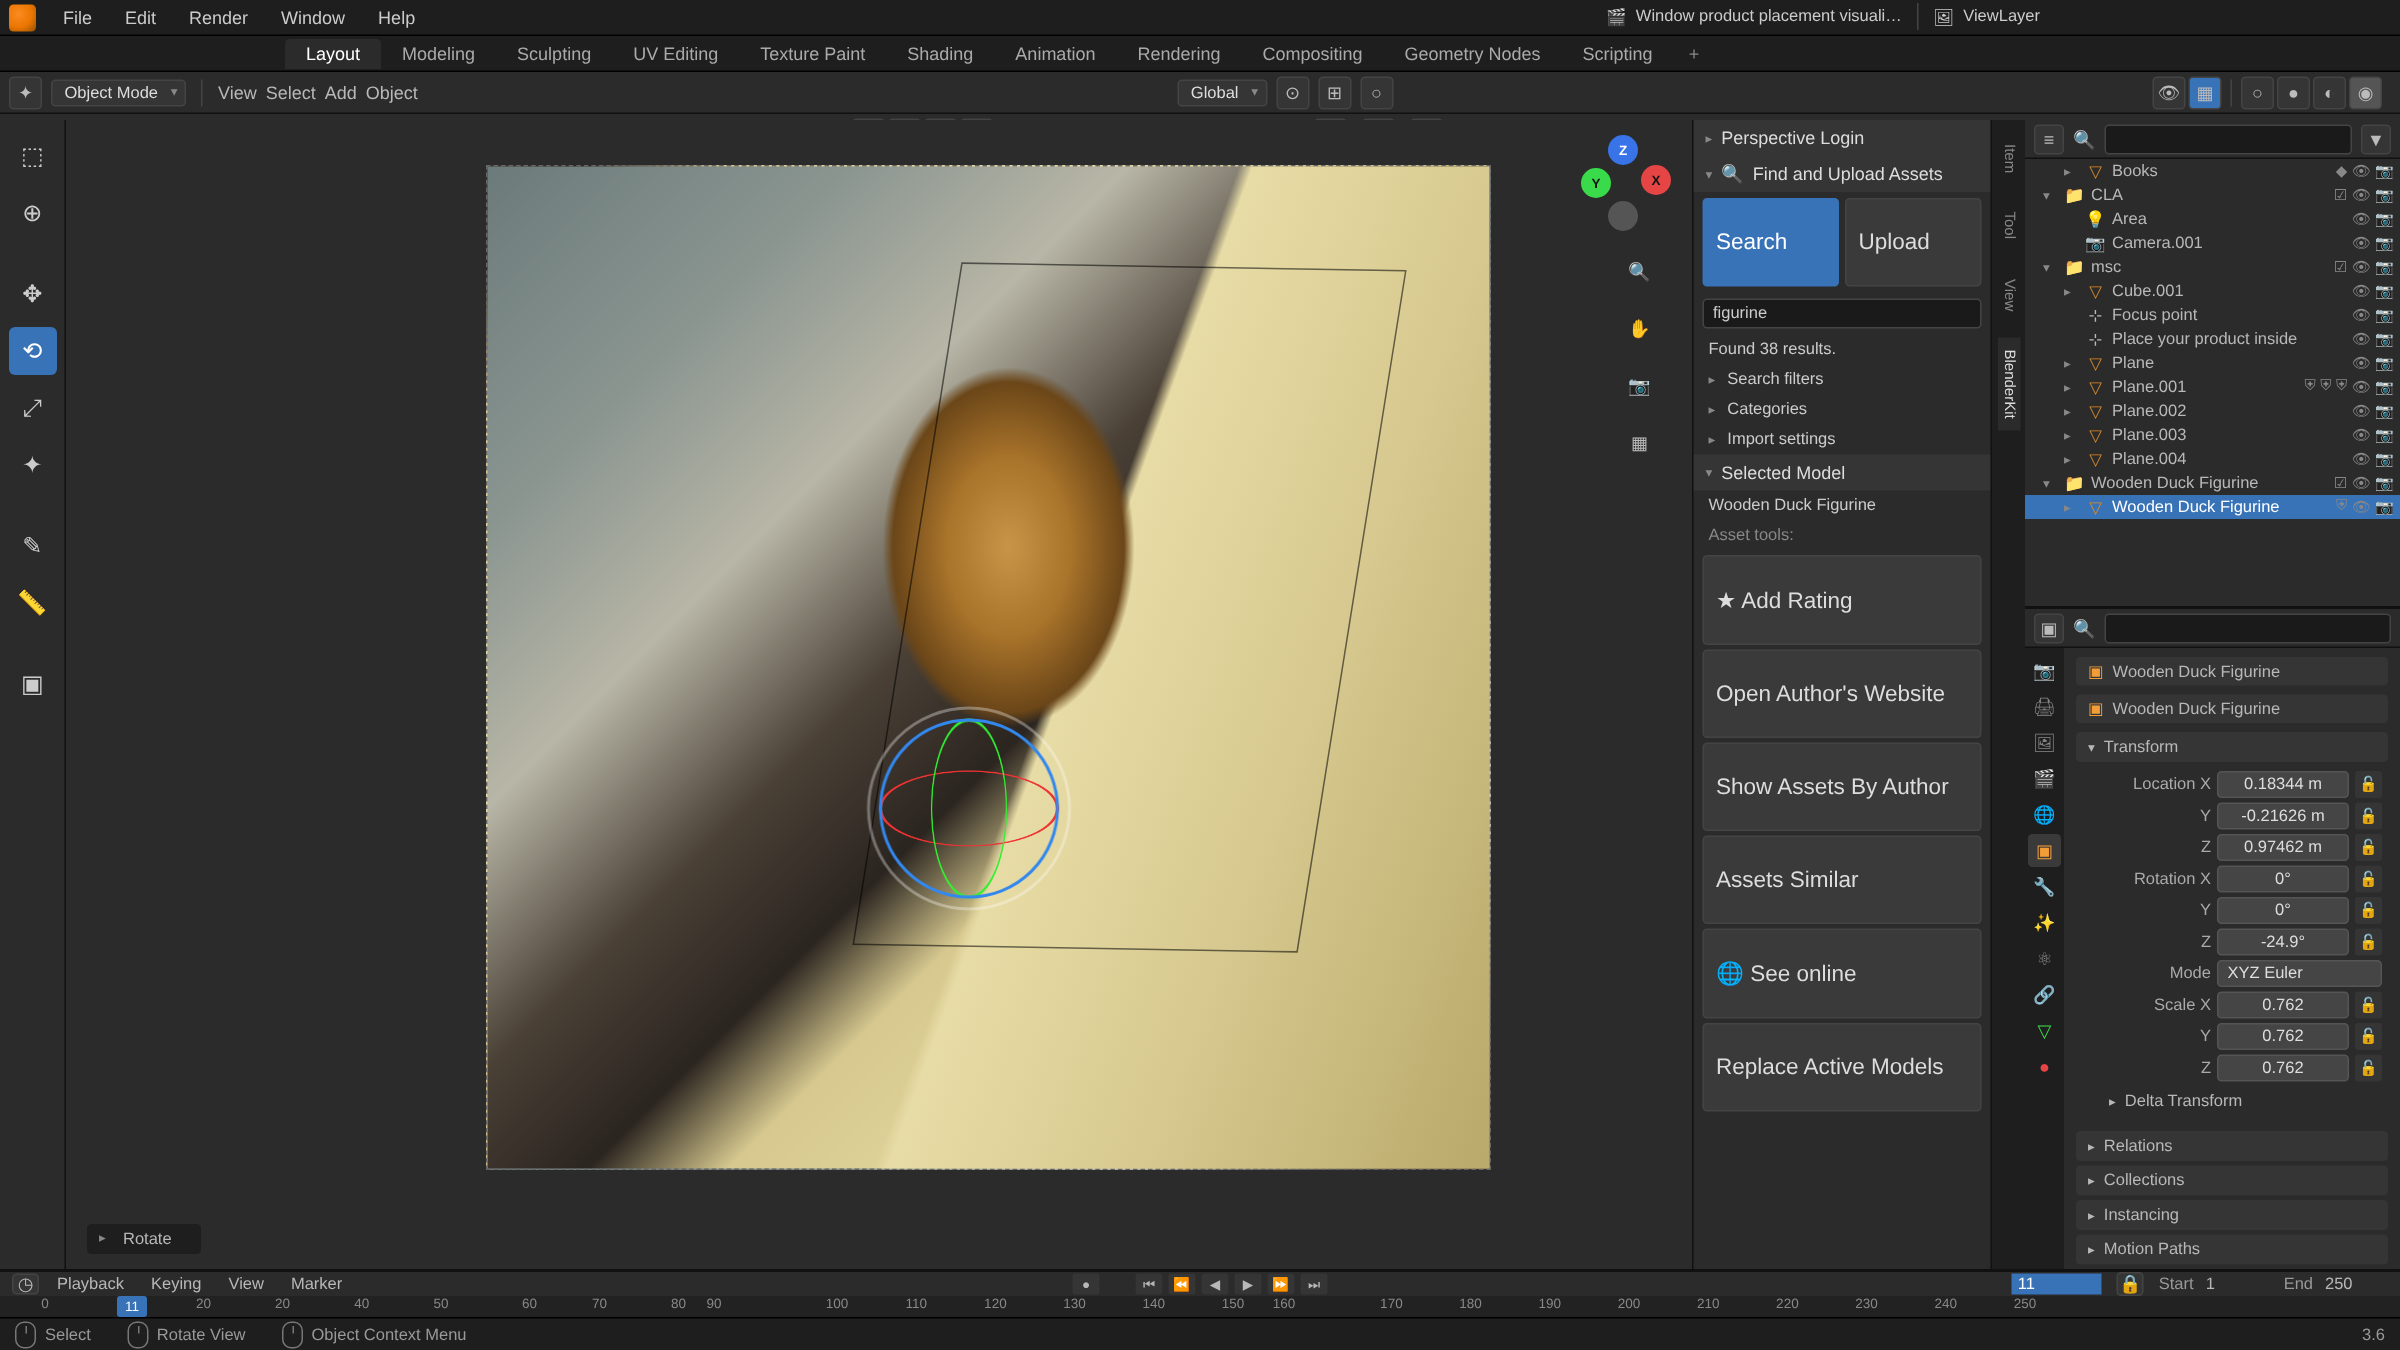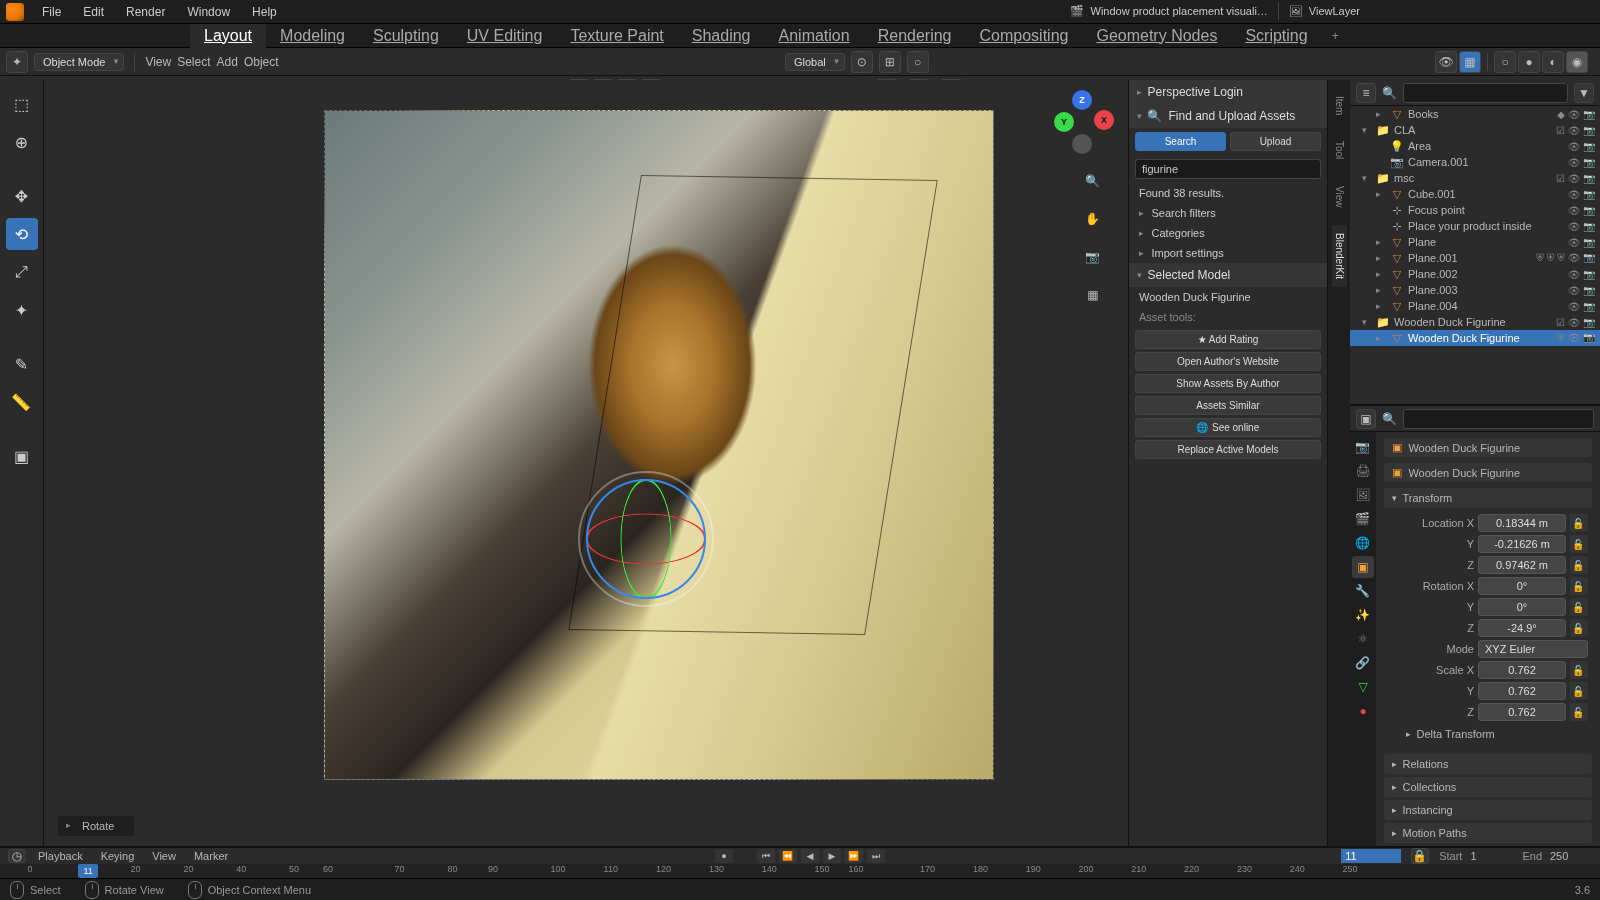--- a/index.html
+++ b/index.html
@@ -4,21 +4,21 @@
 <style>
 * { margin:0; padding:0; box-sizing:border-box; font-family:-apple-system,"Segoe UI",sans-serif; user-select:none; }
 body { width:1600px; height:900px; background:#1a1a1a; color:#b8b8b8; font-size:12px; overflow:hidden; position:relative; }
 .row { display:flex; align-items:center; }
 
 
 #topmenu { height:24px; background:#1e1e1e; border-bottom:1px solid #000; padding:0 6px; gap:2px; }
 #topmenu .mi { padding:2px 10px; font-size:12px; color:#ccc; cursor:pointer; }
 #topmenu .logo { width:18px;height:18px;background:radial-gradient(circle at 35% 35%,#fb8b23,#ea7600 55%,#925000);border-radius:3px;margin-right:6px; }
 .tabstrip { height:24px; background:#1e1e1e; border-bottom:1px solid #000; padding-left:190px; gap:0; }
-.tabstrip .tab { padding:3px 14px; color:#aaa; font-size:16px; cursor:pointer; border-radius:3px 3px 0 0;text-decoration:underline;}
+.tabstrip .tab { padding:3px 14px; color:#aaa; font-size:12px; cursor:pointer; border-radius:3px 3px 0 0;}
 .tabstrip .tab.active { background:#2b2b2b; color:#fff; }
 .tabstrip .plus { padding:3px 10px; color:#888; }
 
 
 #hdr { height:28px; background:#2b2b2b; border-bottom:1px solid #111; padding:0 6px; gap:6px; }
 .drop { background:#353535; border:1px solid #444; border-radius:3px; padding:2px 18px 2px 8px; font-size:11px; position:relative; color:#ddd;}
 .drop::after { content:"▾"; position:absolute; right:5px; top:2px; font-size:9px; color:#888; }
 .iconbtn { width:22px;height:22px;background:#353535;border:1px solid #444;border-radius:3px;display:flex;align-items:center;justify-content:center;font-size:12px;color:#bbb;cursor:pointer;}
 .sep { width:1px;height:18px;background:#444;margin:0 4px; }
 
@@ -51,21 +51,21 @@
 
 #rightcol { width:472px; display:flex; }
 .vtabs { width:22px; background:#1e1e1e; display:flex; flex-direction:column; align-items:center; padding-top:8px; gap:10px;}
 .vtab { writing-mode:vertical-rl; font-size:10px; color:#888; padding:8px 2px; cursor:pointer;}
 .vtab.active { background:#2b2b2b; color:#ddd; }
 
 
 #bkpanel { width:200px; background:#2b2b2b; border-left:1px solid #111; border-right:1px solid #111; padding:0; overflow-y:auto;}
 .phdr { background:#353535; padding:5px 8px; font-size:12px; color:#ddd; display:flex;align-items:center;gap:6px;}
 .phdr .arrow{font-size:9px;color:#888;}
-.pbutton{display:block;width:calc(100% - 12px);margin:3px 6px;background:#3a3a3a;border:1px solid #444;border-radius:3px;padding:3px 8px;font-size:10px;color:#ddd;text-align:center;cursor:pointer;}
+.pbutton{display:block;width:calc(100% - 12px);margin:3px 6px;background:#3a3a3a;border:1px solid #444;border-radius:3px;padding:20px 8px;font-size:15px;color:#ddd;cursor:pointer;}
 .pbutton.blue{background:#3873b8;border-color:#3873b8;color:#fff;}
 .prow{padding:4px 10px;font-size:11px;color:#ccc;display:flex;align-items:center;gap:6px;}
 .prow .arrow{font-size:9px;color:#888;margin-right:2px;}
 .listitem{padding:3px 10px 3px 24px;font-size:11px;color:#ccc;cursor:pointer;}
 .listitem.active{background:#3873b8;color:#fff;}
 .srch{width:calc(100% - 12px);margin:4px 6px;background:#1a1a1a;border:1px solid #444;border-radius:3px;padding:3px 6px;color:#ccc;font-size:11px;}
 
 
 #opcol { width:250px; background:#2b2b2b; display:flex; flex-direction:column;}
 #outliner{height:300px;border-bottom:2px solid #111;overflow-y:auto;font-size:11px;}
@@ -585,24 +585,24 @@
       <div class="pval" style="width:46px;padding:1px 4px">250</div>
     </div>
   </div>
   <div id="ticks">
       <div class="tick" style="left: 30px;">0</div>
       <div class="tick" style="left: 82.8px;">10</div>
       <div class="tick" style="left: 135.6px;">20</div>
       <div class="tick" style="left: 188.4px;">20</div>
       <div class="tick" style="left: 241.2px;">40</div>
       <div class="tick" style="left: 294px;">50</div>
-      <div class="tick" style="left: 328px;">60</div>
+      <div class="tick" style="left: 353px;">60</div>
       <div class="tick" style="left: 399.6px;">70</div>
       <div class="tick" style="left: 452.4px;">80</div>
-      <div class="tick" style="left: 493px;">90</div>
+      <div class="tick" style="left: 476px;">90</div>
       <div class="tick" style="left: 558px;">100</div>
       <div class="tick" style="left: 610.8px;">110</div>
       <div class="tick" style="left: 663.6px;">120</div>
       <div class="tick" style="left: 716.4px;">130</div>
       <div class="tick" style="left: 769.2px;">140</div>
       <div class="tick" style="left: 822px;">150</div>
       <div class="tick" style="left: 856px;">160</div>
       <div class="tick" style="left: 927.6px;">170</div>
       <div class="tick" style="left: 980.4px;">180</div>
       <div class="tick" style="left: 1033.2px;">190</div>

